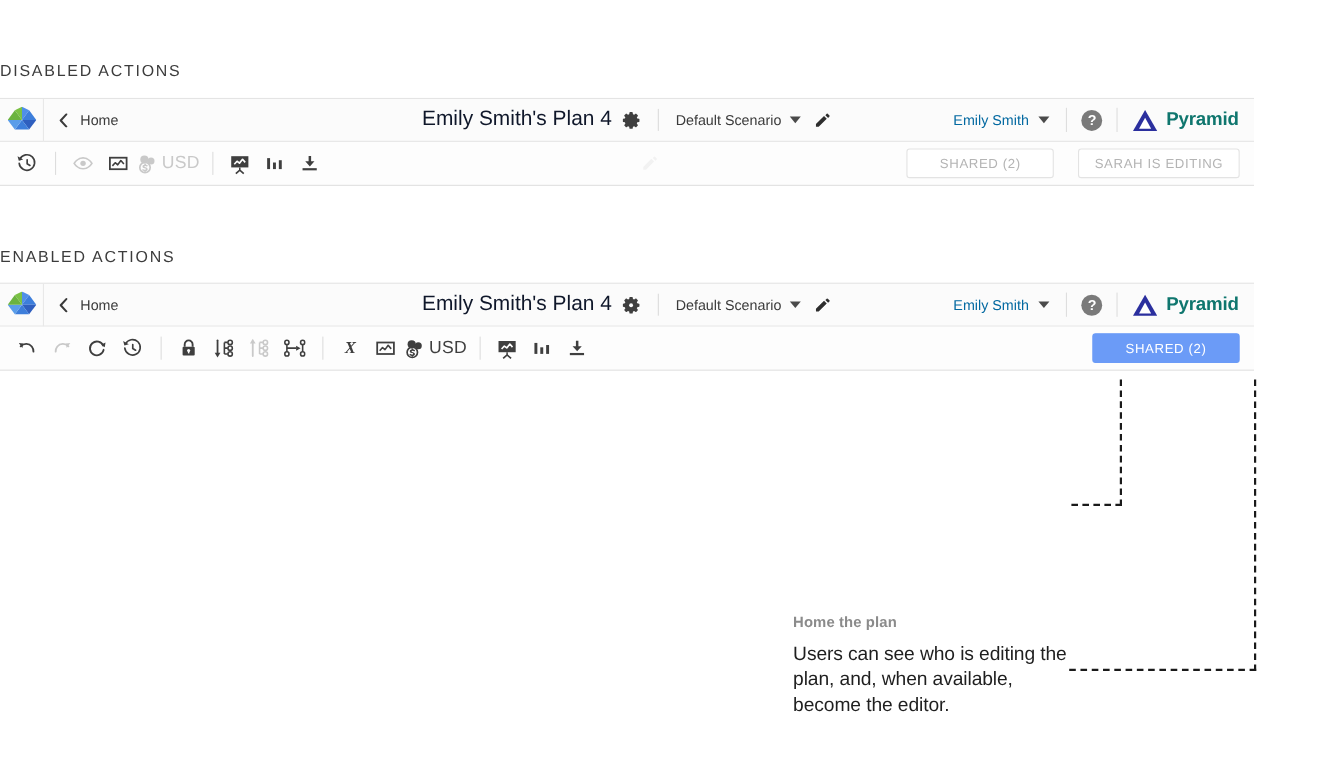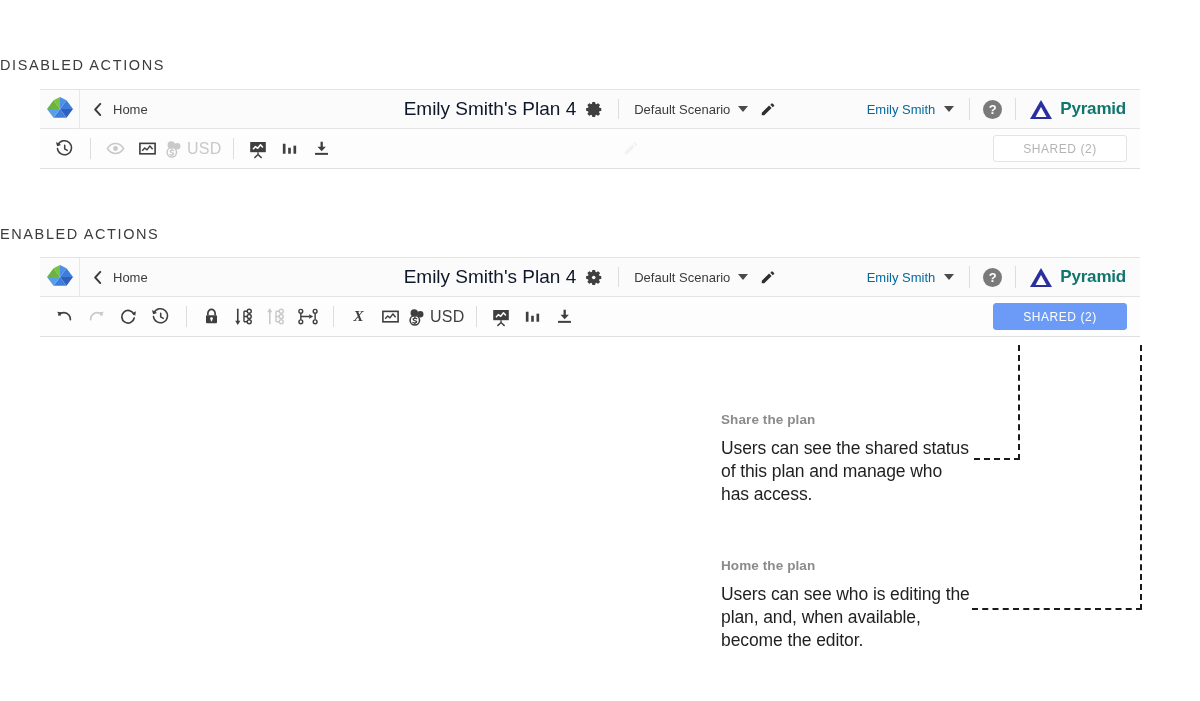--- a/index.html
+++ b/index.html
@@ -18,21 +18,21 @@
     font-size: 14.5px;
     letter-spacing: 1.6px;
     color: #3c3c3c;
     font-weight: 400;
     white-space: nowrap;
   }
   #caption-disabled { left: 0px; top: 57px; text-align: right; }
   #caption-enabled  { left: 0px; top: 226px; }
 
   
-  .app-window { position: absolute; left: 0; width: 1140px; padding-left: 40px; }
+  .app-window { position: absolute; left: 0; width: 1140px; }
   #window-disabled { top: 89px; }
   #window-enabled  { top: 257px; }
 
   
   .header-bar {
     position: relative;
     height: 40px;
     background: #fbfbfb;
     border-top: 1px solid #e4e4e4;
     border-bottom: 1px solid #e4e4e4;
@@ -296,20 +296,21 @@
       </span>
 
       <span class="ghost-pencil">
         <svg viewBox="0 0 18 18" width="16" height="16">
           <path fill="#f2f2f2" d="M2 13.2V16h2.8l8.25-8.25-2.8-2.8L2 13.2zM15.8 5.6a.74.74 0 000-1.05l-1.75-1.75a.74.74 0 00-1.05 0l-1.37 1.37 2.8 2.8 1.37-1.37z"></path>
         </svg>
       </span>
 
       <span class="tb-right">
         <span class="pill disabled">SHARED (2)</span>
+        <span class="pill disabled">SARAH IS EDITING</span>
       </span>
     </div>
   </div>
 
   <div class="section-caption" id="caption-enabled">ENABLED ACTIONS</div>
 
   <div class="app-window" id="window-enabled">
 
     <div class="header-bar">
       <div class="hdr-left">
@@ -480,23 +481,19 @@
 
       <span class="tb-right">
         <span class="pill primary">SHARED (2)</span>
       </span>
     </div>
   </div>
 
   <div class="leader" id="leader-share"></div>
   <div class="leader" id="leader-edit"></div>
 
-  <div class="callout" id="callout-share">
-    <p class="callout-title">Share the plan</p>
-    <p class="callout-body">Users can see the shared status of this plan and manage who has access.</p>
-  </div>
 
   <div class="callout" id="callout-edit">
     <p class="callout-title">Home the plan</p>
     <p class="callout-body">Users can see who is editing the plan, and, when available, become the editor.</p>
   </div>
 
 </div>
 
 </body></html>

